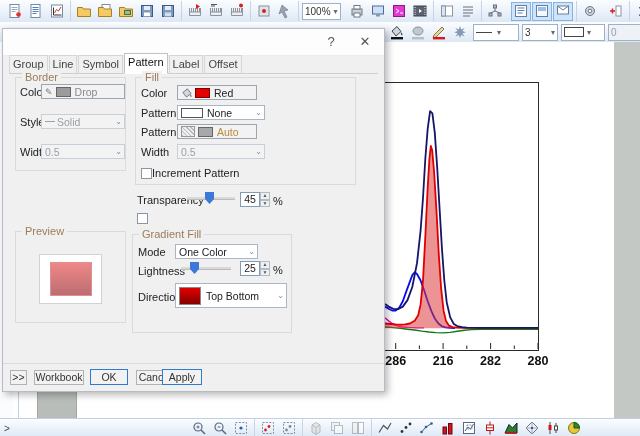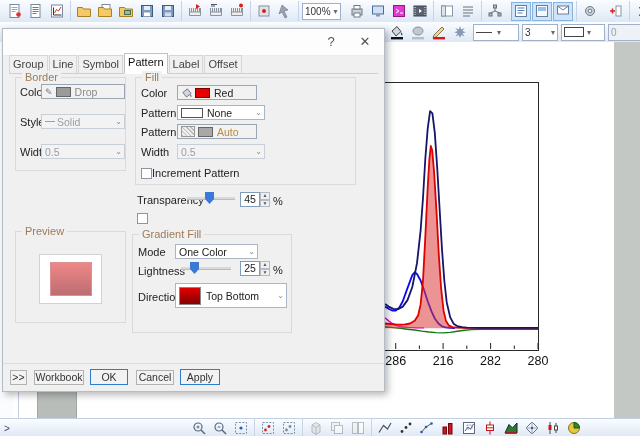--- a/index.html
+++ b/index.html
@@ -27,21 +27,21 @@
   
   #left-strip{position:absolute;left:0;top:42px;width:13px;height:376px;background:#fafcfe;border-right:1px solid #d9e2ee;}
   #mdi{position:absolute;left:13px;top:42px;width:601px;height:376px;background:#fff;}
   #gray-right{position:absolute;left:614px;top:42px;width:26px;height:376px;background:#c4c8c4;}
   #gwin-border{position:absolute;left:18px;top:42px;width:1px;height:376px;background:#c3d0e2;}
   #gray-object{position:absolute;left:37px;top:390px;width:38px;height:28px;background:#b9bdb9;border:1px solid #a3a7a3;}
   
   #plot-frame{position:absolute;left:384px;top:82px;width:153px;height:267px;border:1px solid #2a2a2a;}
   #plot-svg{position:absolute;left:0;top:0;}
   #x-axis-labels{position:absolute;left:384px;top:354px;width:170px;height:15px;font-size:12.5px;color:#111;}
-  #x-axis-labels div{position:absolute;width:30px;text-align:center;}
+  #x-axis-labels div{position:absolute;width:30px;text-align:center;font-weight:bold;}
   
   #toolbar-bottom{top:418px;height:18px;border-top:1px solid #c3cfe2;border-bottom:none;}
   #toolbar-bottom .chev{color:#446;font-size:10px;padding:0 4px;}
   #toolbar-bottom .spacer{width:172px;}
   
   #dialog{position:absolute;left:2px;top:28px;width:381px;height:362px;background:#f0f0f0;
           border:1px solid #b6bcc6;box-shadow:3px 3px 7px rgba(0,0,0,.28);}
   #dlg-titlebar{position:absolute;left:0;top:0;width:100%;height:26px;background:#fdfdfd;border-bottom:1px solid #ececec;}
   .dlg-sys{position:absolute;top:4px;width:18px;height:18px;text-align:center;line-height:18px;color:#555;font-size:13px;}
   #dlg-help{right:44px;} #dlg-close{right:10px;}
@@ -609,17 +609,17 @@
       <span class="dir-swatch"></span>
       <span>Top Bottom</span>
       <span class="arr">⌄</span>
     </div>
 
     <div id="dlg-footer">
       <div class="dbtn" style="left:7px;top:6px;width:15px">&gt;&gt;</div>
       <div class="dbtn" style="left:31px;top:6px;width:48px">Workbook</div>
       <div class="dbtn primary" style="left:87px;top:5px;width:36px">OK</div>
       <div class="dbtn" style="left:133px;top:6px;width:36px">Cancel</div>
-      <div class="dbtn primary" style="left:177px;top:5px;width:38px">Apply</div>
+      <div class="dbtn primary" style="left:159px;top:5px;width:38px">Apply</div>
     </div>
   </div>
 
 </div>
 
 </body></html>

